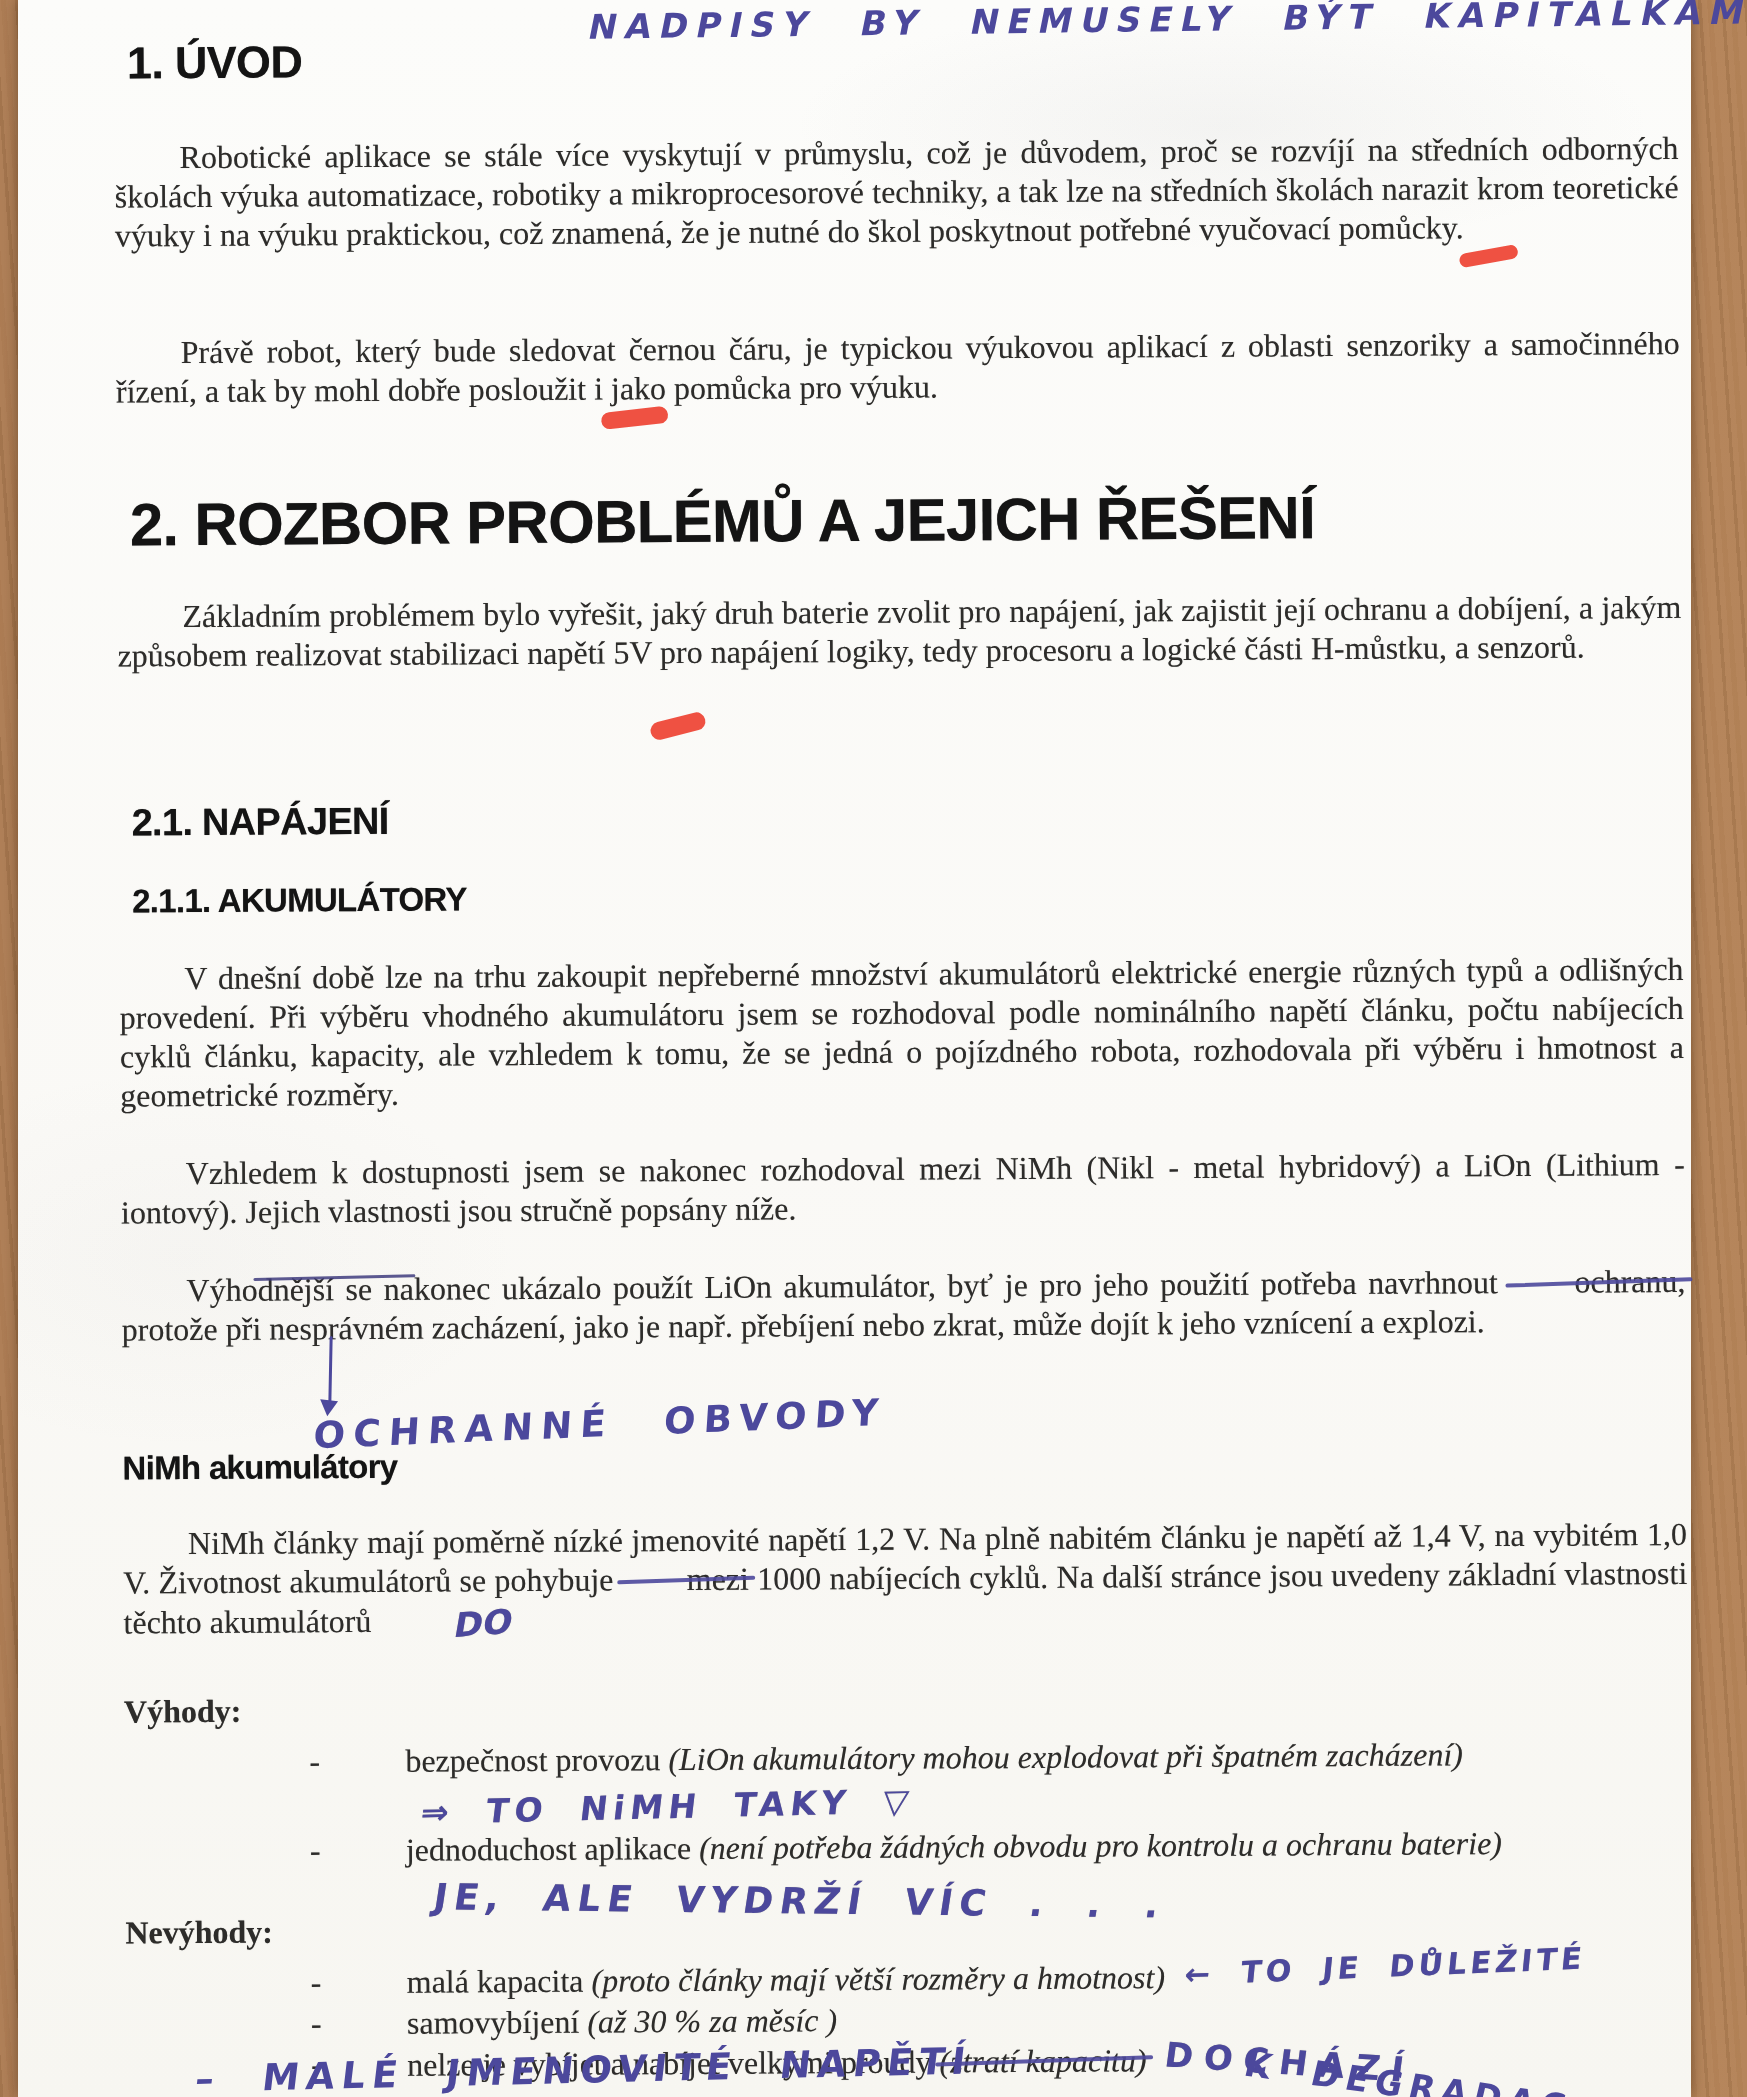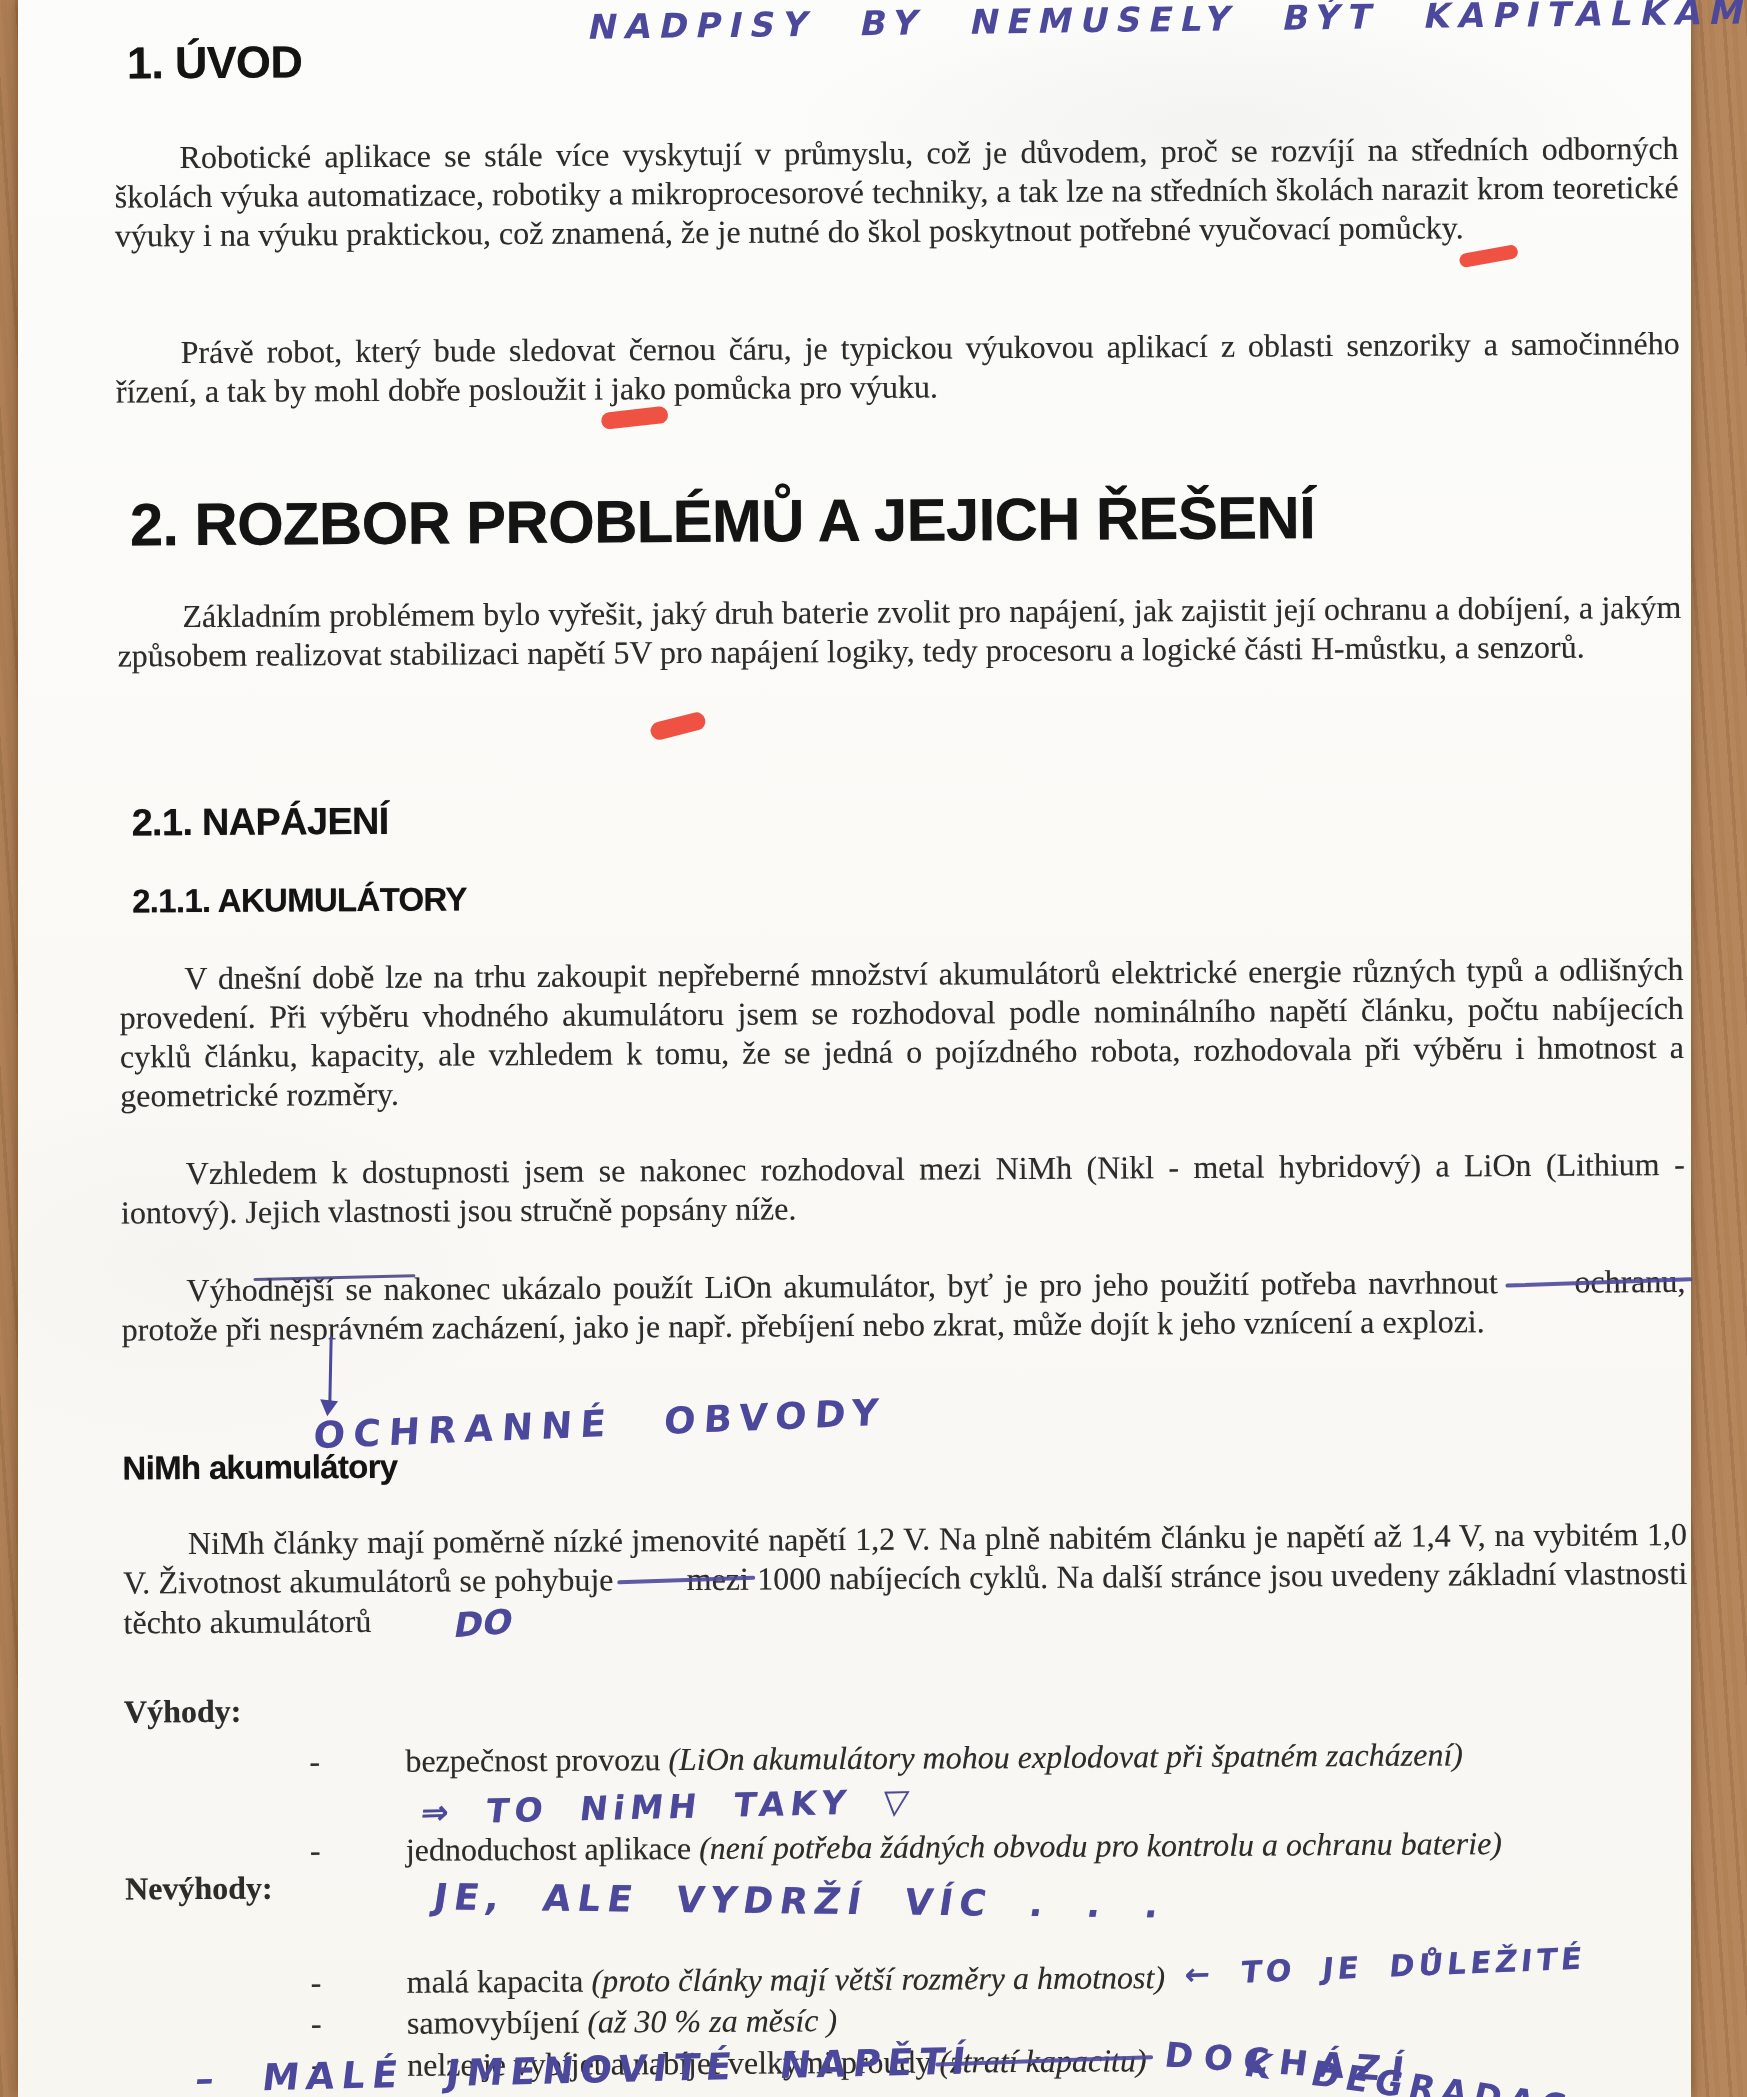--- a/index.html
+++ b/index.html
@@ -127,21 +127,21 @@
       </span>
     </div>
 
     <div class="li w-adv" style="top:1826px;">
       <span class="dash">-</span>
       <span class="li-body">
         <span>jednoduchost aplikace </span><span class="em">(není potřeba žádných obvodu pro kontrolu a ochranu baterie)</span><span class="hw hw-inline hw-jeale">JE, ALE VYDRŽÍ VÍC . . .</span>
       </span>
     </div>
 
-    <p class="serifbold" style="top:1866px;">Nevýhody:</p>
+    <p class="serifbold" style="top:1910px;">Nevýhody:</p>
 
     <div class="li w-dis" style="top:1958px;">
       <span class="dash">-</span>
       <span class="li-body">
         <span>malá kapacita </span><span class="em">(proto články mají větší rozměry a hmotnost)</span><span class="hw hw-inline hw-dulezite">← TO JE DŮLEŽITÉ</span>
       </span>
     </div>
 
     <div class="li w-dis" style="top:1999px;">
       <span class="dash">-</span>

